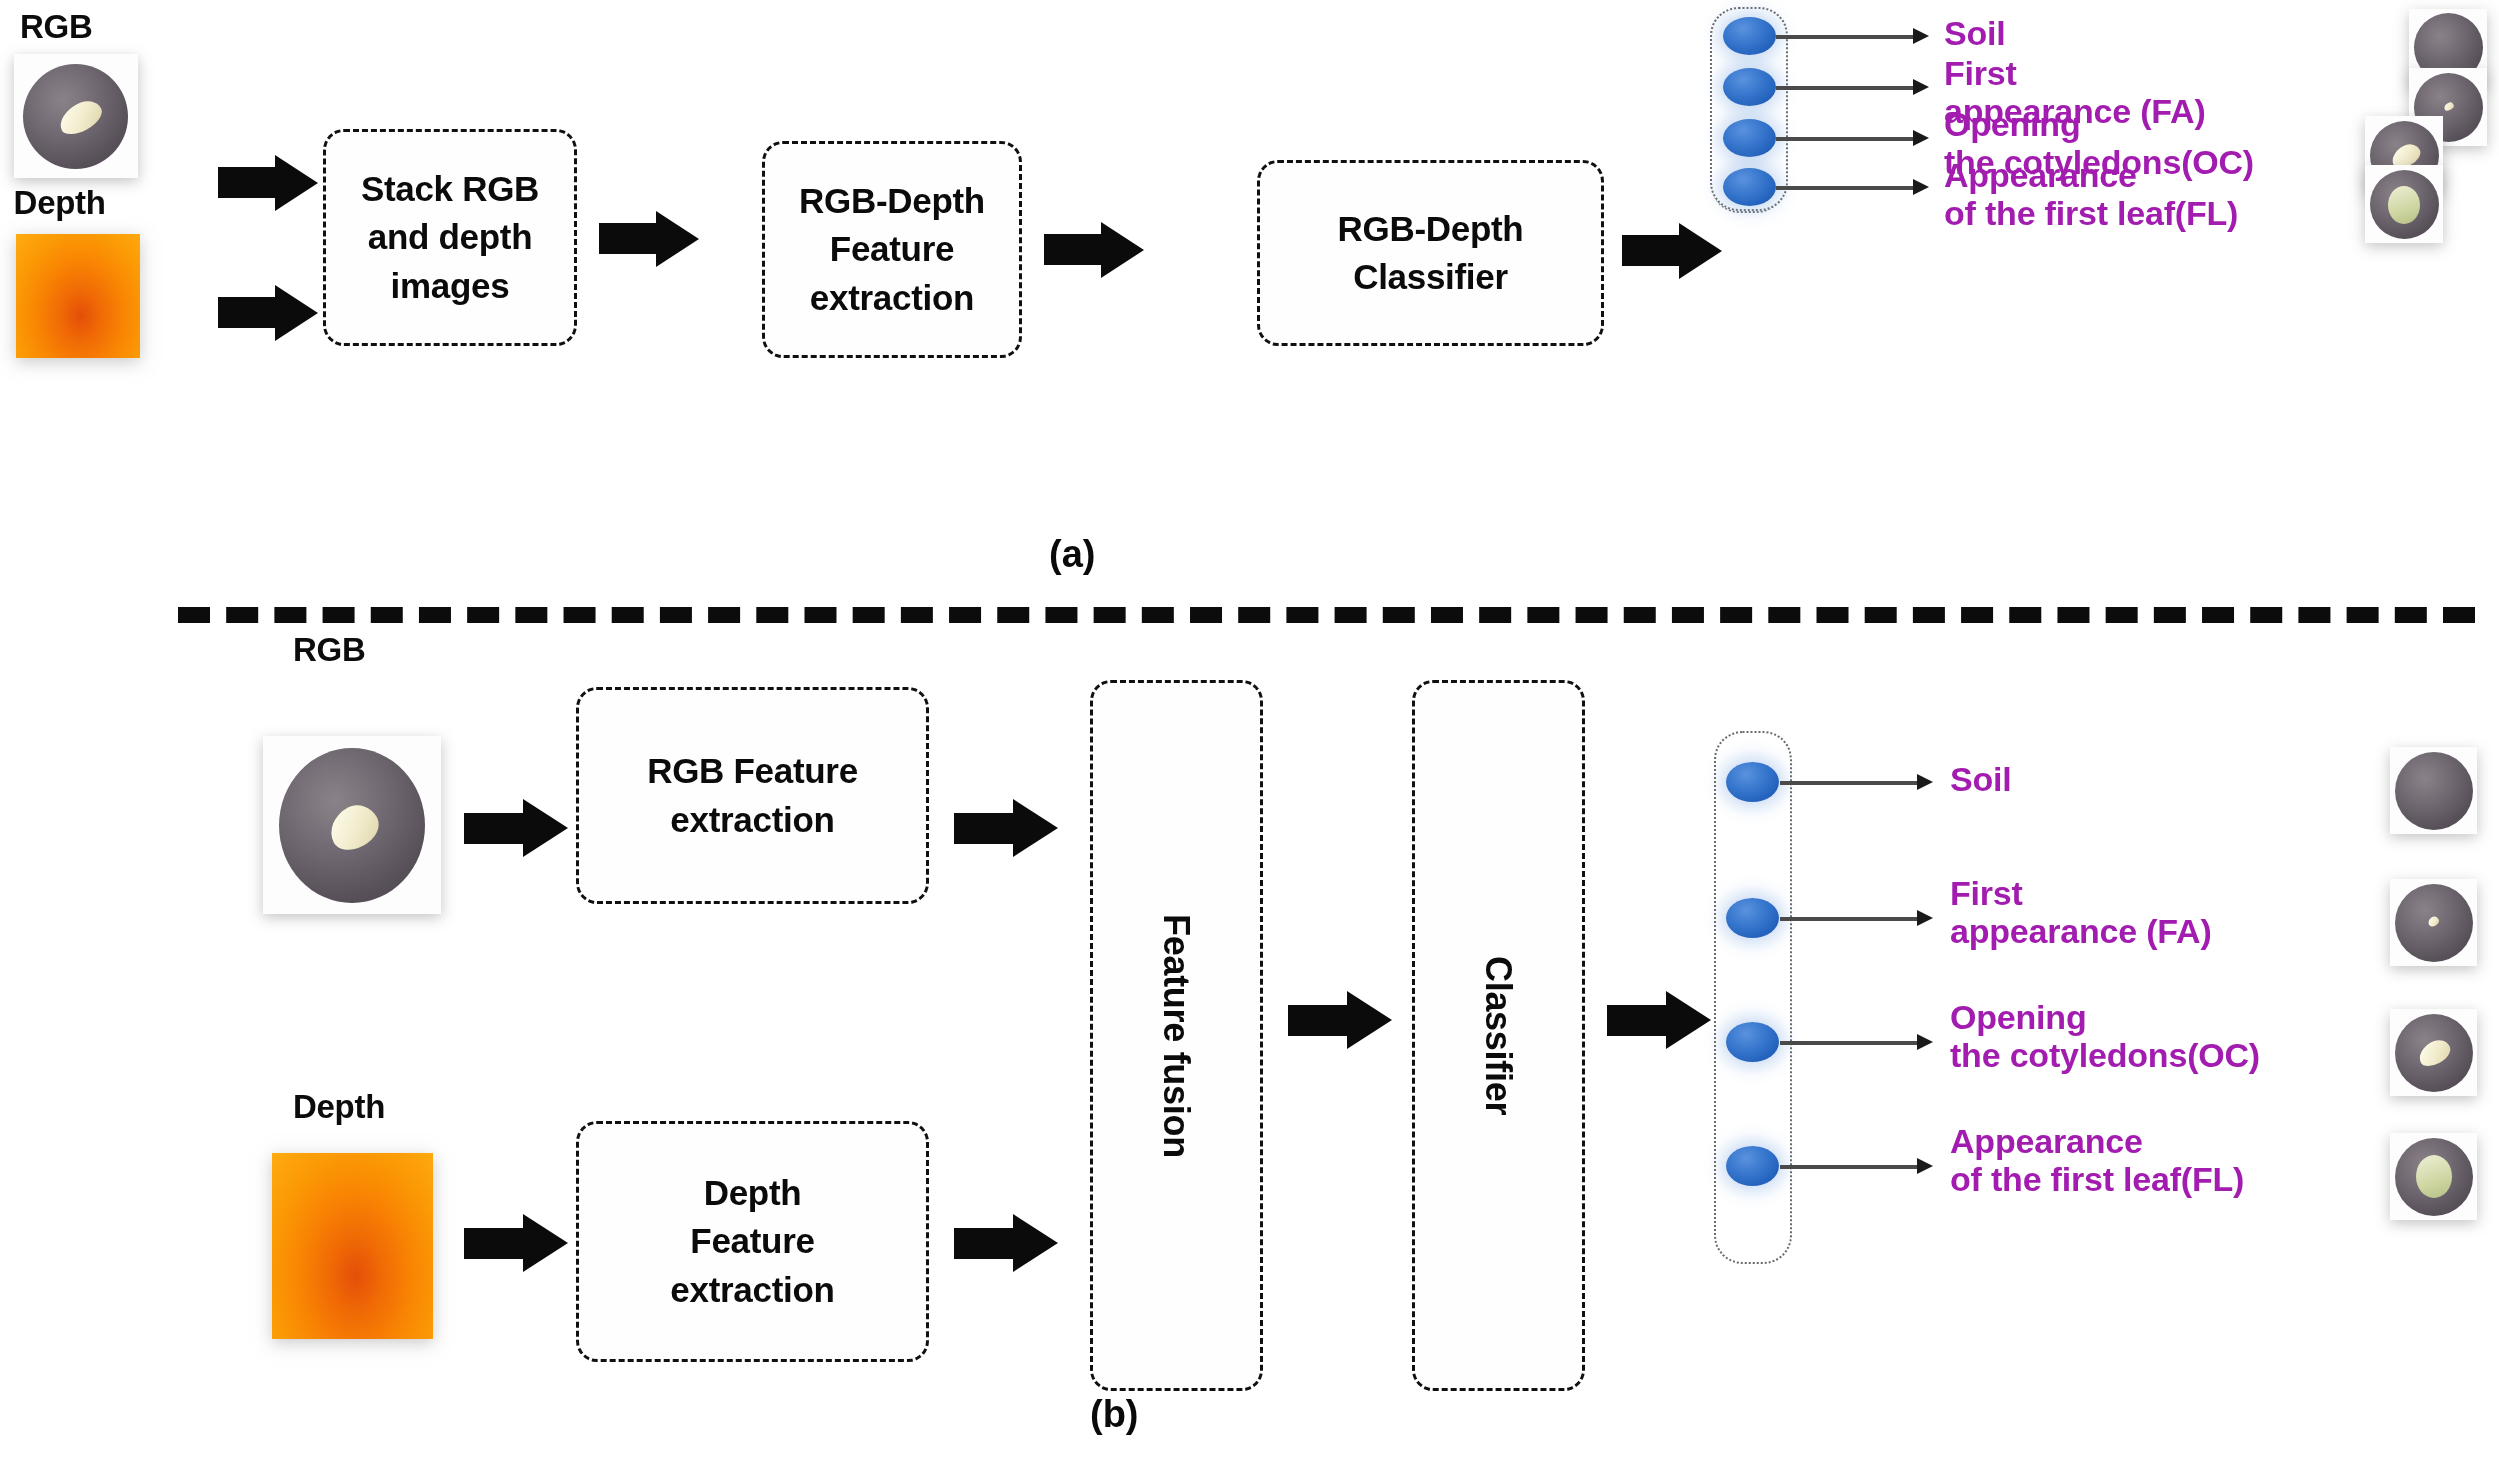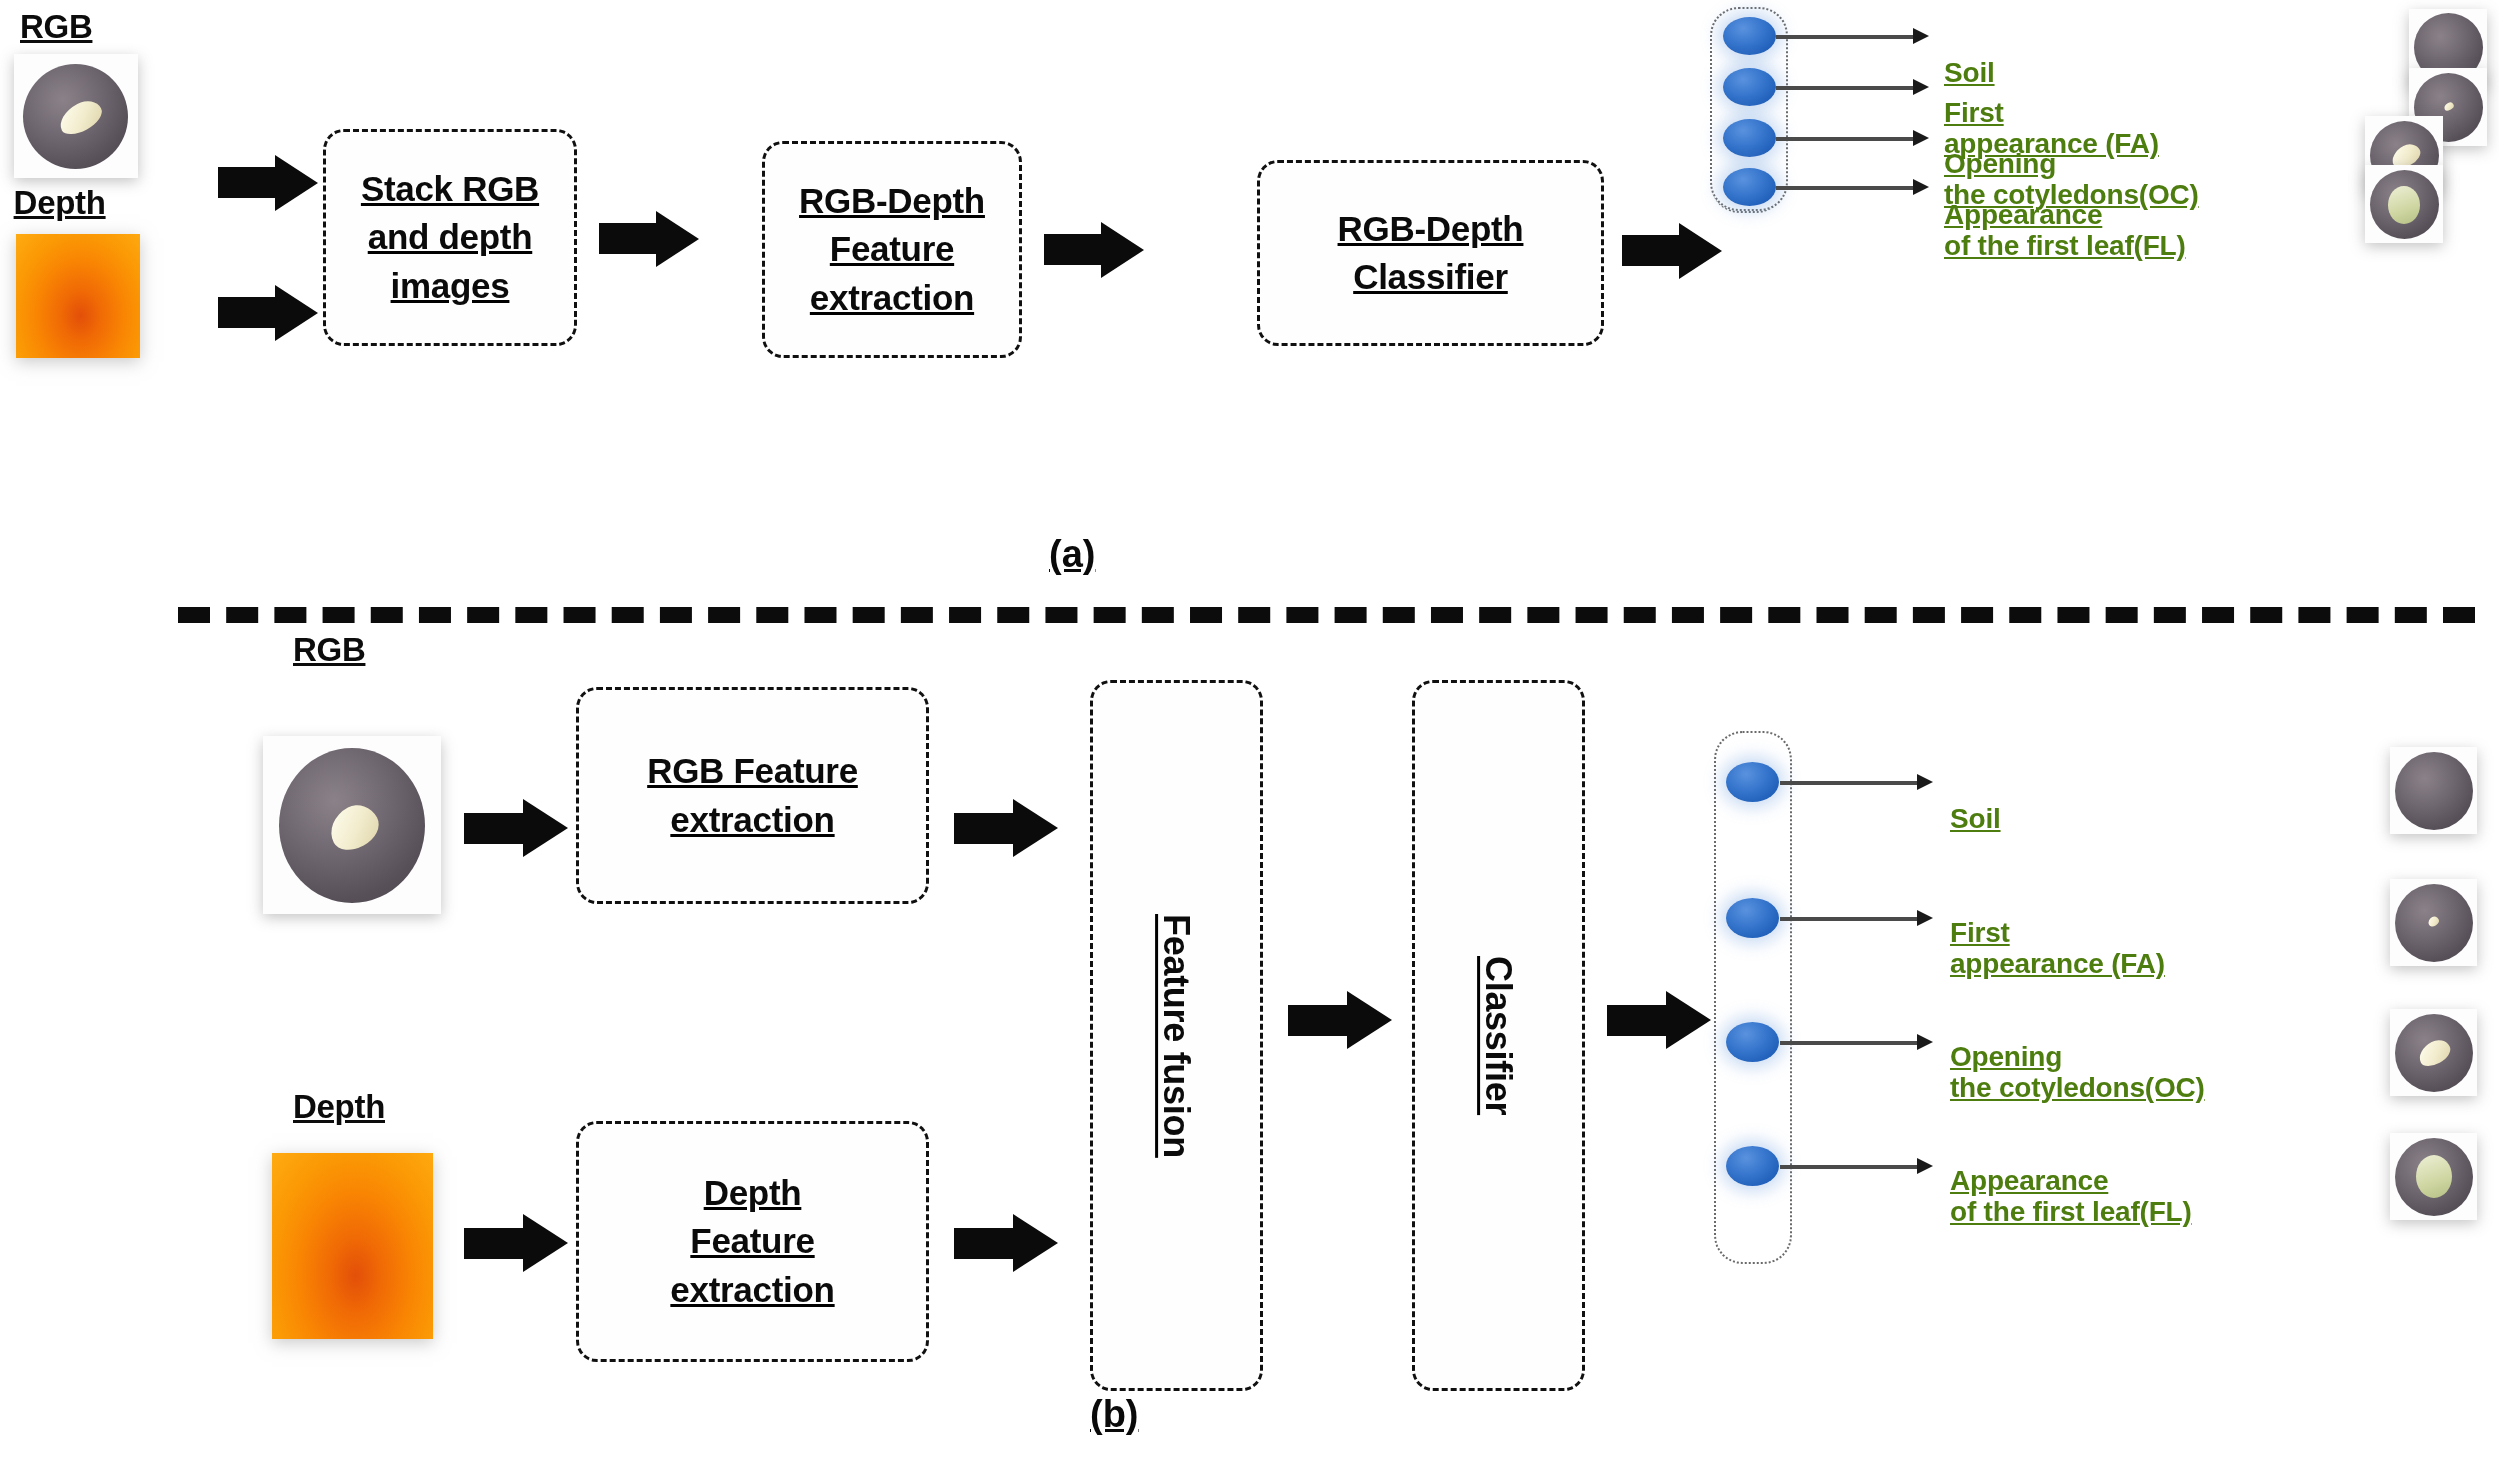--- a/index.html
+++ b/index.html
@@ -1,32 +1,32 @@
 <!DOCTYPE html>
 <html style="font-size:10px"><head>
 <meta charset="utf-8">
 <style>
   html,body{margin:0;padding:0;background:#ffffff;}
   body{
     width:2500px;height:1477px;position:relative;overflow:hidden;
     font-family:"Liberation Sans", sans-serif;color:#000;
   }
-  .abs{position:absolute;text-decoration:underline;}
+  .abs{position:absolute;}
 
   
   .cap{
     font-weight:bold;font-size:33px;line-height:1.05;color:#0c0c0c;
     letter-spacing:-0.3px;
   }
   .panel-label{
     font-weight:bold;font-size:38px;color:#0a0a0a;
   }
   .out-label{
-    font-weight:bold;font-size:28px;line-height:1.12;color:#4d7c0f;
-    letter-spacing:-0.2px;white-space:pre-line;margin-top:43px;
+    font-weight:bold;font-size:34px;line-height:1.12;color:#a21caf;
+    letter-spacing:-0.2px;white-space:pre-line;
   }
 
   
   .box{
     border:3.1px dashed #101010;border-radius:21px;background:#fefefe;
     display:flex;align-items:center;justify-content:center;
     text-align:center;box-sizing:border-box;
   }
   .box .box-text{
     font-weight:bold;font-size:35px;line-height:1.38;color:#0b0b0b;

